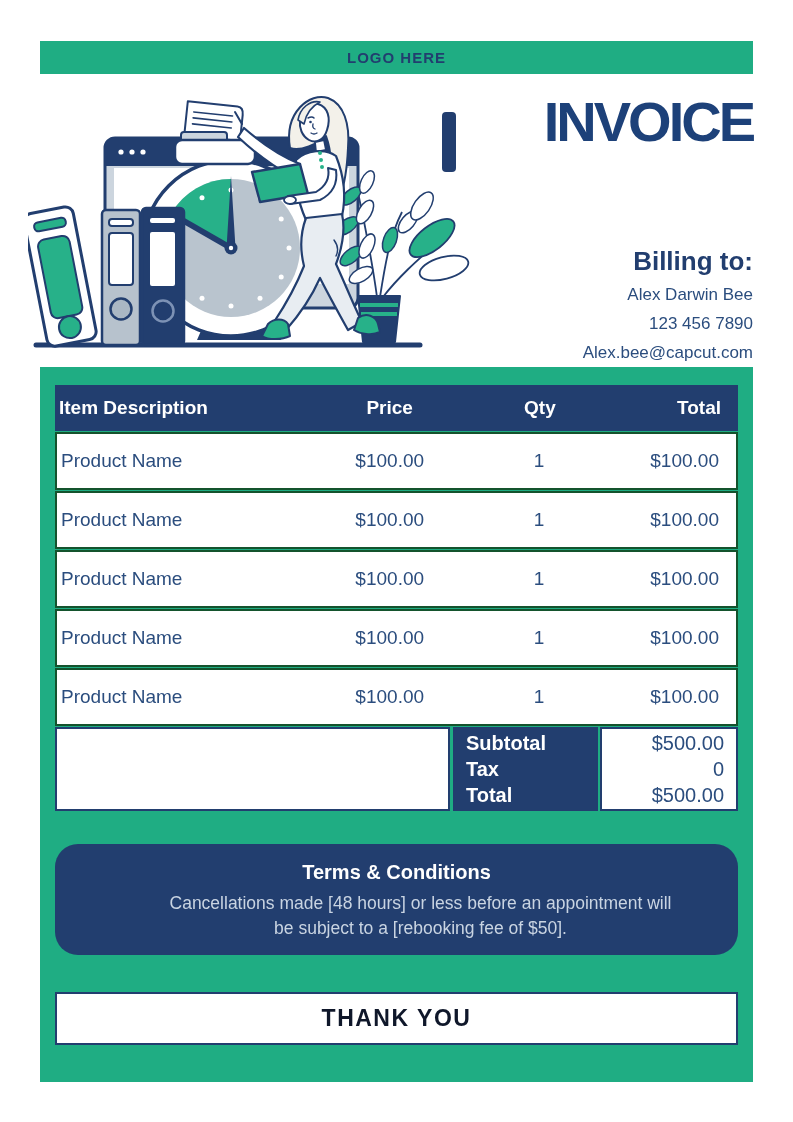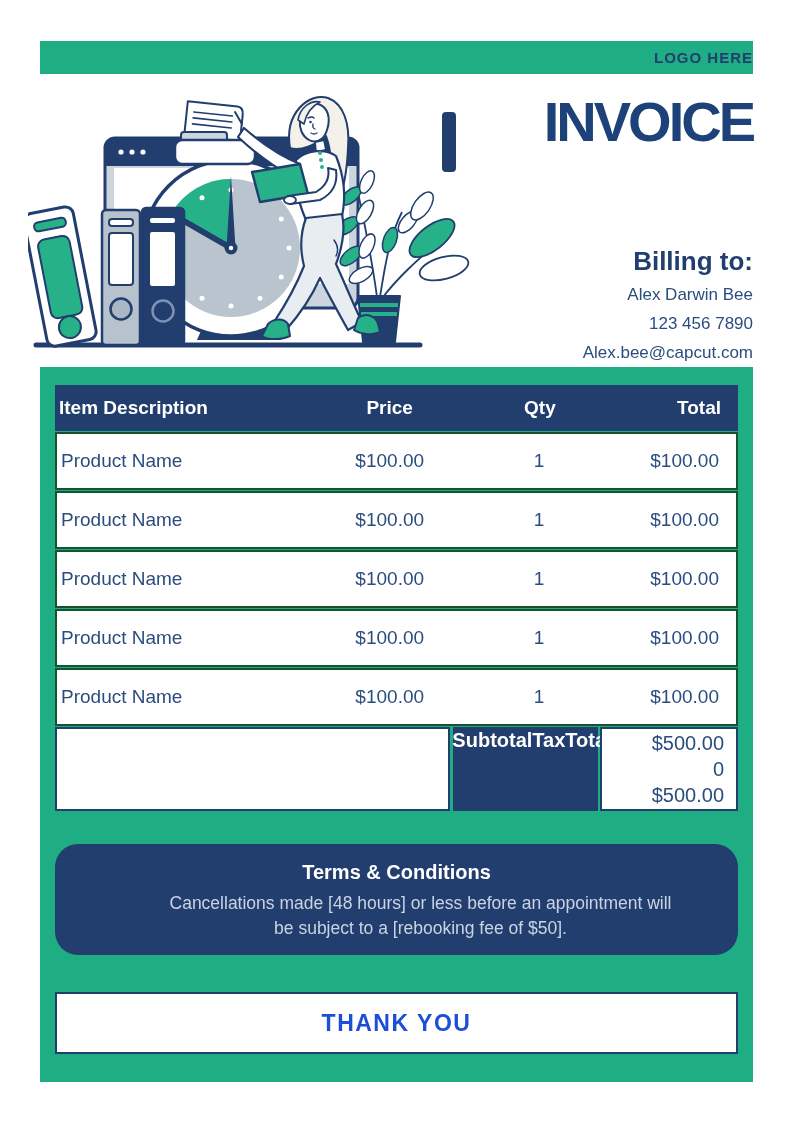--- a/index.html
+++ b/index.html
@@ -10,21 +10,21 @@
     margin: 0 auto;
     background: #ffffff;
     font-family: "Liberation Sans", sans-serif;
     overflow: hidden;
   }
   
   .logo-bar {
     position: absolute; left: 40px; top: 41px;
     width: 713px; height: 33px;
     background: #1fad83;
-    display: flex; align-items: center; justify-content: flex-end;
+    display: flex; align-items: center; justify-content: center;
   }
   .logo-bar span {
     color: #223e6f; font-size: 15px; font-weight: bold; letter-spacing: 1px;
   }
   
   .illustration { position: absolute; left: 28px; top: 90px; }
   .invoice-title {
     position: absolute; right: 40px; top: 94px;
     font-size: 56px; font-weight: bold; letter-spacing: -3px;
     color: #1d4179; line-height: 1;
@@ -59,44 +59,44 @@
   }
   .c1 { text-align: left; padding-left: 4px; }
   .c2, .c3 { text-align: center; }
   .c4 { text-align: right; padding-right: 17px; }
   
   .summary { display: flex; height: 84px; margin-top: 1px; }
   .summary-spacer { flex: 1; background: #ffffff; border: 2px solid #223e6f; margin-right: 3px; }
   .summary-labels {
     width: 145px; background: #223e6f; color: #ffffff;
     font-size: 20px; font-weight: bold;
-    display: flex; justify-content: center;
+    display: flex; flex-direction: column; justify-content: center;
     padding-left: 13px;
   }
   .summary-labels div { line-height: 26px; }
   .summary-values {
     width: 138px; background: #ffffff; border: 2px solid #223e6f;
     color: #2b4d7e; font-size: 20px; text-align: right;
     display: flex; flex-direction: column; justify-content: center;
     padding-right: 12px; margin-left: 2px;
   }
   .summary-values div { line-height: 26px; }
   
   .terms {
     margin-top: 33px; height: 111px;
     background: #223e6f; text-align: center; padding-top: 17px; border-radius: 23px;
   }
   .terms-title { color: #ffffff; font-size: 20px; font-weight: bold; margin-bottom: 7px; }
   .terms-line { color: #c9d4e2; font-size: 17.5px; line-height: 1.45; padding-left: 48px; }
   
   .thankyou {
-    margin-top: 37px; height: 62px;
+    margin-top: 37px; height: 53px;
     background: #ffffff; border: 2px solid #223e6f;
     display: flex; align-items: center; justify-content: center;
-    color: #1d4ed8; font-size: 23px; font-weight: bold; letter-spacing: 1.5px;
+    color: #0f172a; font-size: 23px; font-weight: bold; letter-spacing: 1.5px;
   }
 </style>
 </head>
 <body>
 
 <div class="page">
 
   <div class="logo-bar">
     <span>LOGO HERE</span>
   </div>

